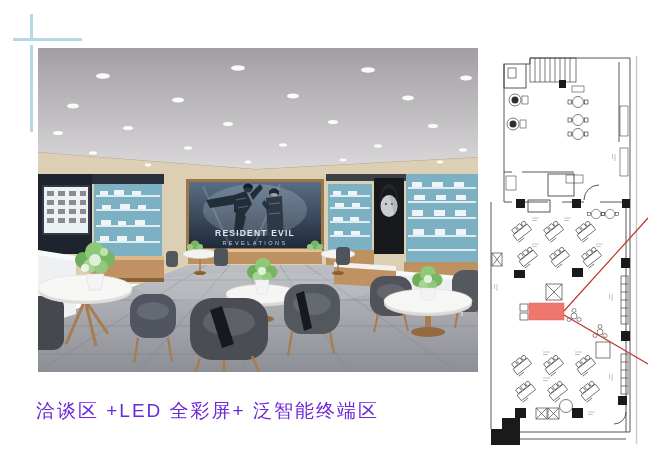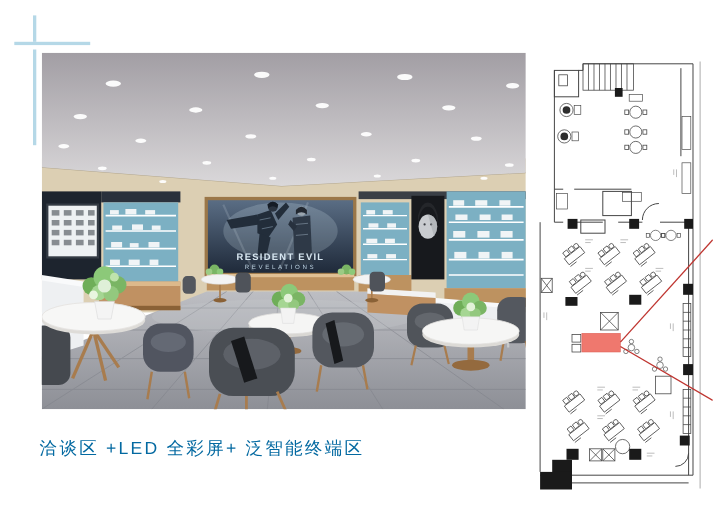--- a/index.html
+++ b/index.html
@@ -6,22 +6,22 @@
   body{width:658px;height:464px;position:relative;overflow:hidden;
        font-family:"Liberation Sans","DejaVu Sans",sans-serif;}
   .abs{position:absolute;}
   
   .cross-seg{position:absolute;background:#b5d8e7;}
   
   #photo{left:38px;top:48px;width:380px;height:324px;}
   
   #plan{left:488px;top:54px;width:160px;height:392px;}
   
-  #caption{left:36px;top:398px;font-size:16px;letter-spacing:2px;
-           color:#0369a1;white-space:nowrap;}
+  #caption{left:36px;top:398px;font-size:19px;letter-spacing:2px;
+           color:#6d28d9;white-space:nowrap;}
 </style>
 </head>
 <body>
 
 <div>
   <div class="cross-seg" style="left:30px;top:14px;width:3px;height:24px;"></div>
   <div class="cross-seg" style="left:30px;top:45px;width:3px;height:87px;"></div>
   <div class="cross-seg" style="left:13px;top:38px;width:69px;height:3px;"></div>
 </div>
 

